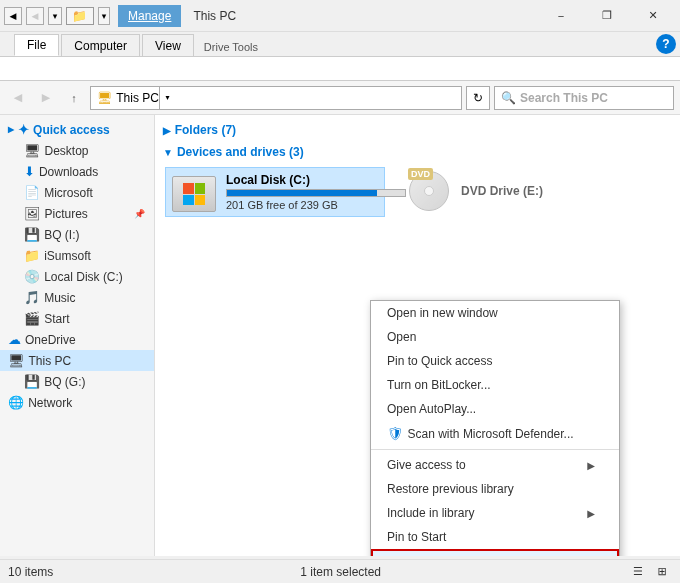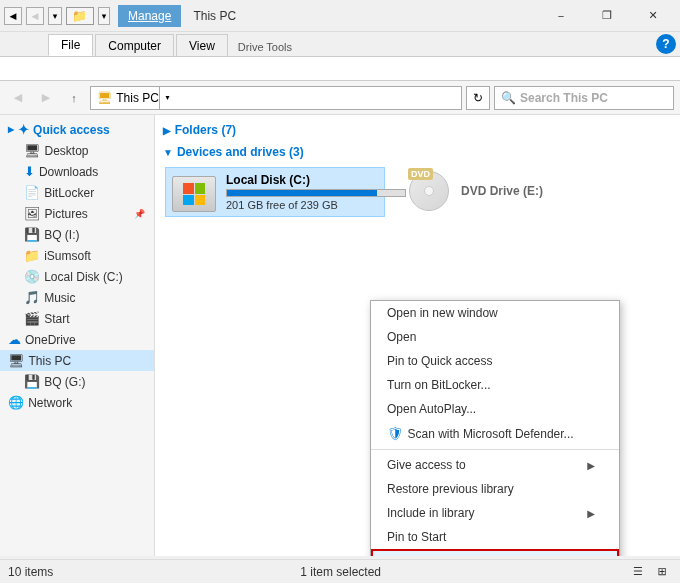--- a/index.html
+++ b/index.html
@@ -342,22 +342,21 @@
     }
 
     .ribbon-full {
       background: #f0f0f0;
       border-bottom: 1px solid #ccc;
     }
     .ribbon-tabs-row {
       display: flex;
       height: 24px;
       align-items: flex-end;
-      padding-left: 4px;
-      margin-left: 44px;
+      padding-left: 14px;
     }
     .help-btn {
       width: 24px;
       height: 24px;
       border-radius: 50%;
       background: #0078d7;
       color: white;
       display: flex;
       align-items: center;
       justify-content: center;
@@ -441,21 +440,21 @@
     <div class="sidebar-item" style="padding-left:24px;">
       <span style="font-size:13px;">🖥</span>
       <span>Desktop</span>
     </div>
     <div class="sidebar-item" style="padding-left:24px;">
       <span style="font-size:13px; color:#0078d7;">⬇</span>
       <span>Downloads</span>
     </div>
     <div class="sidebar-item" style="padding-left:24px;">
       <span style="font-size:13px;">📄</span>
-      <span>BitLocker</span>
+      <span>Microsoft</span>
     </div>
     <div class="sidebar-item" style="padding-left:24px;">
       <span style="font-size:13px;">🖼</span>
       <span>Pictures</span>
       <span style="font-size:9px; color:#999; margin-left:auto;">📌</span>
     </div>
     <div class="sidebar-item" style="padding-left:24px;">
       <span style="font-size:13px;">💾</span>
       <span>BQ (I:)</span>
     </div>

